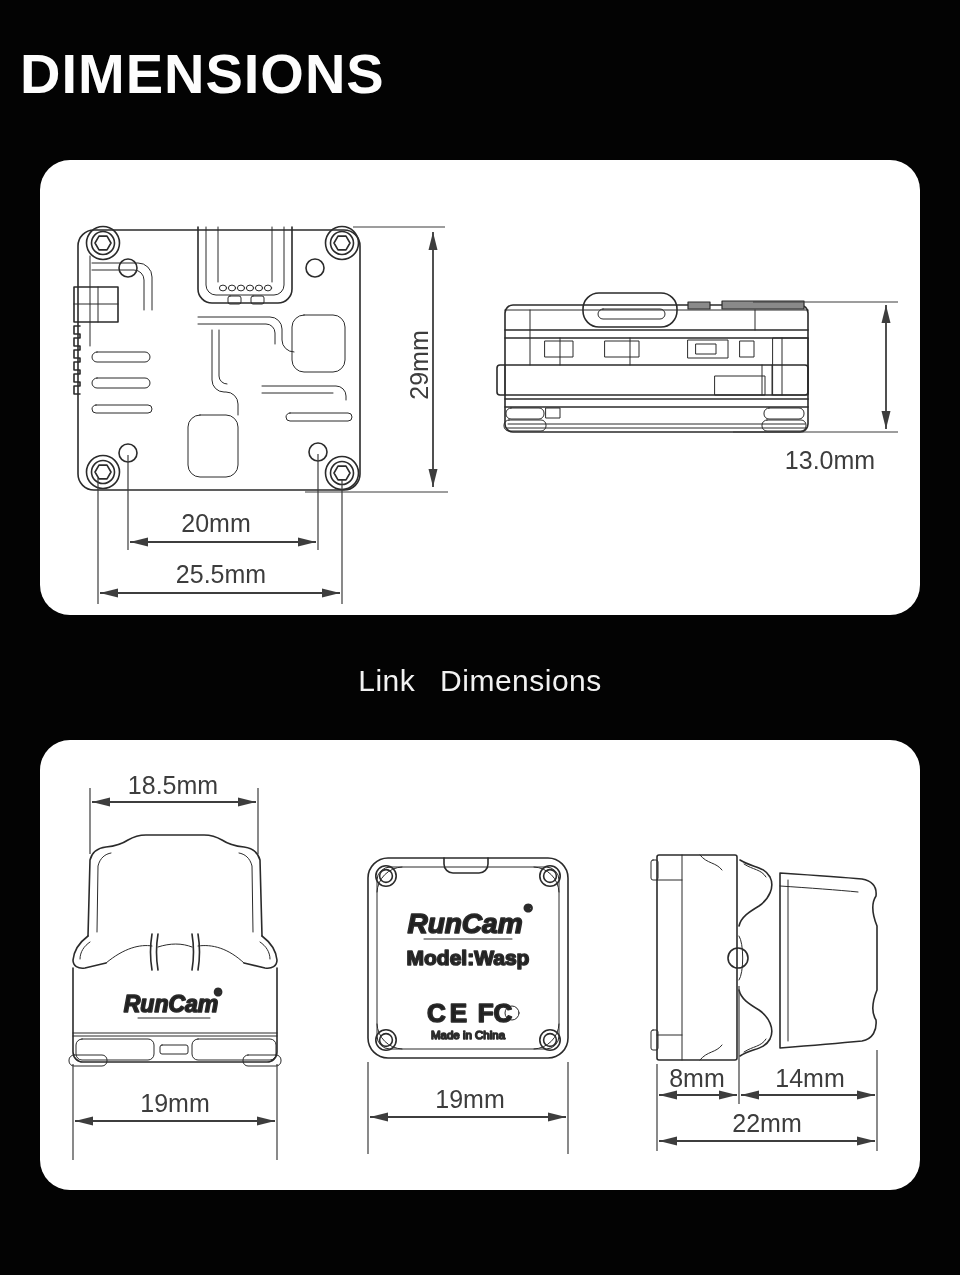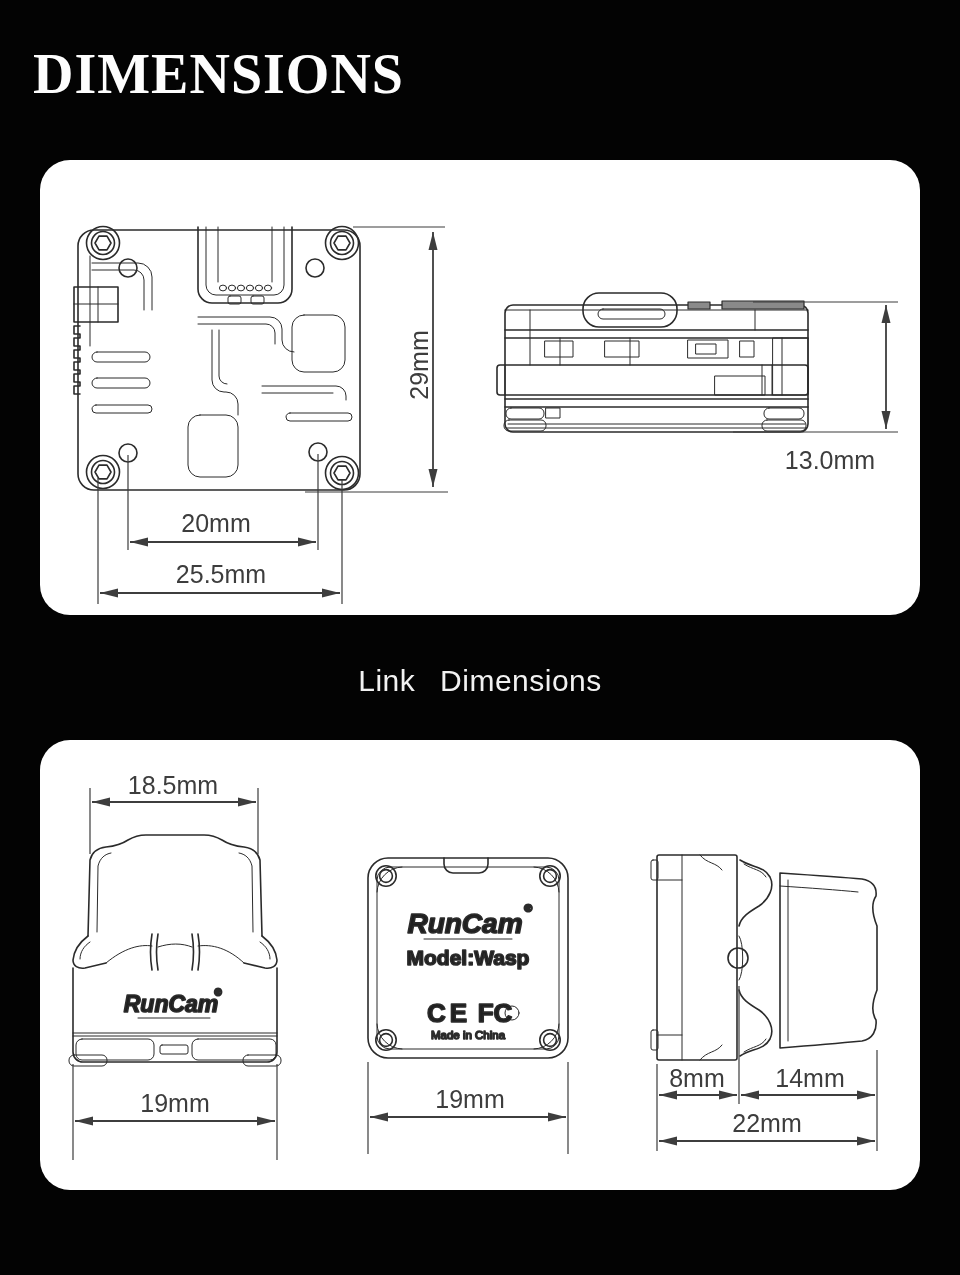--- a/index.html
+++ b/index.html
@@ -1,19 +1,19 @@
 <!DOCTYPE html>
 <html><head>
 <meta charset="utf-8">
 <style>
   html,body{margin:0;padding:0;background:#000;}
   .page{position:relative;width:960px;height:1275px;background:#030303;overflow:hidden;
         font-family:"Liberation Sans",sans-serif;}
-  .heading{position:absolute;left:33px;top:44px;color:#fdfdfd;font-size:56px;
-           font-weight:800;letter-spacing:1px;line-height:60px;font-family:Liberation Serif, serif;}
+  .heading{position:absolute;left:20px;top:44px;color:#fdfdfd;font-size:56px;
+           font-weight:800;letter-spacing:1px;line-height:60px;}
   .panel{position:absolute;left:40px;width:880px;background:#ffffff;border-radius:30px;}
   .panel-link{top:160px;height:455px;}
   .panel-wasp{top:740px;height:450px;}
   .caption{position:absolute;left:0;width:960px;text-align:center;color:#f2f2f2;
            font-size:30px;font-weight:400;letter-spacing:.5px;word-spacing:16px;line-height:36px;}
   .caption-link{top:663px;}
   .caption-wasp{top:1226px;}
   svg{display:block;}
   .art{stroke:#2b2b2b;fill:none;stroke-width:1.6;stroke-linejoin:round;stroke-linecap:round;}
   .thin{stroke-width:1px;}

